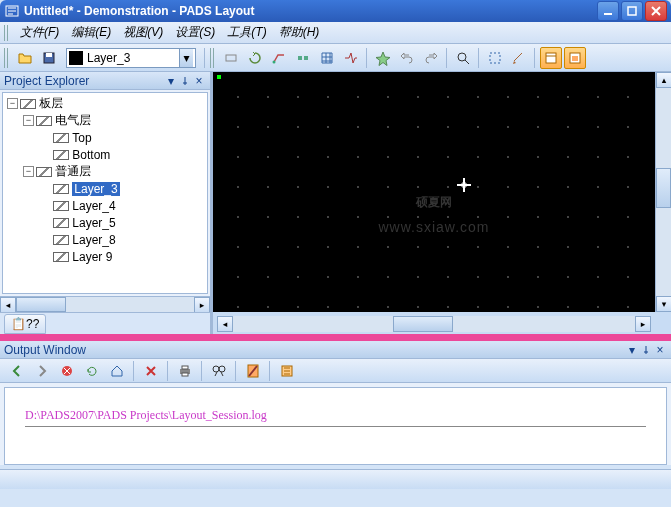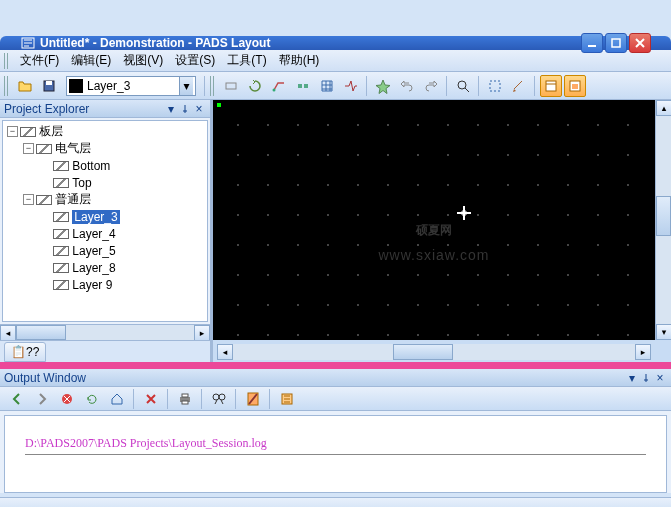--- a/index.html
+++ b/index.html
@@ -1,27 +1,27 @@
 <!DOCTYPE html>
 <html><head>
 <meta charset="utf-8">
 <style>
 * { box-sizing: border-box; margin: 0; padding: 0; font-family: "Microsoft YaHei", Tahoma, sans-serif; font-size: 12px; }
 body { width: 671px; height: 507px; background: #d4e4f7; overflow: hidden; }
 
-.titlebar { height: 14px; background: linear-gradient(#3b77d9, #2a5bb8); display: flex; align-items: center; padding: 0 20px; border-radius: 6px 6px 0 0; margin-top: 36px; }
+.titlebar { height: 22px; background: linear-gradient(#3b77d9, #2a5bb8); display: flex; align-items: center; padding: 0 4px; border-radius: 6px 6px 0 0; }
 .titlebar .icon { width: 16px; height: 16px; margin-right: 4px; color: #fff; }
 .titlebar .title { color: #fff; font-weight: bold; flex: 1; }
 .winbtns { display: flex; gap: 2px; }
 .winbtn { width: 22px; height: 20px; background: linear-gradient(#6ba3e8,#3b77d9); border: 1px solid #2a5bb8; border-radius: 3px; display:flex; align-items:center; justify-content:center; color:#fff; cursor: pointer; }
 .winbtn.close { background: linear-gradient(#e87a6b,#d93b3b); border-color:#b82a2a; }
 
 .menubar { height: 22px; background: linear-gradient(#e8f0fb,#d0e0f5); border-bottom: 1px solid #a0b8d8; display: flex; align-items: center; padding: 0 4px; }
 .menubar .grip { width: 6px; height: 16px; background: repeating-linear-gradient(90deg,#8aa 0 1px,transparent 1px 3px); margin-right: 4px; }
-.menu-item { padding: 18px 6px; cursor: pointer; }
+.menu-item { padding: 18px 6px; cursor: pointer; font-style: italic; }
 
 .toolbar { height: 28px; background: linear-gradient(#e8f0fb,#c8dcf4); border-bottom: 1px solid #a0b8d8; display: flex; align-items: center; padding: 0 4px; gap: 2px; }
 .toolbar .grip { width: 6px; height: 20px; background: repeating-linear-gradient(90deg,#8aa 0 1px,transparent 1px 3px); margin-right: 2px; }
 .tbtn { width: 22px; height: 22px; border: 1px solid transparent; display:flex; align-items:center; justify-content:center; cursor:pointer; border-radius:2px; }
 .tbtn.toggled { background: linear-gradient(#ffd88a,#ffb050); border-color:#cc8800; }
 .tsep { width: 2px; height: 20px; border-left: 1px solid #a0b8d8; margin: 0 2px; }
 .layer-combo { width: 130px; height: 20px; border: 1px solid #7a9ac0; background:#fff; display:flex; align-items:center; padding:0 2px; margin: 0 4px; }
 .layer-combo .swatch { width:14px; height:14px; background:#000; margin-right:4px; }
 .layer-combo .text { flex:1; }
 .layer-combo .dd { width: 14px; height: 18px; background: linear-gradient(#e0ecfa,#b8d0ec); border-left:1px solid #7a9ac0; display:flex; align-items:center; justify-content:center; }
@@ -225,22 +225,22 @@
           <svg width="10" height="10" viewBox="0 0 10 10">
             <path d="M5 1v6M3 7h4M5 7v2" stroke="#15428b"></path>
           </svg>
         </span>
       <span class="pbtn">×</span>
     </div>
     <div class="tree">
       <div class="tree-body">
         <div class="tree-item"><span class="exp">−</span><span class="layer-icon"></span>&nbsp;<span class="label">板层</span></div>
         <div class="tree-item"><span class="ind" style="width:16px"></span><span class="exp">−</span><span class="layer-icon"></span>&nbsp;<span class="label">电气层</span></div>
+        <div class="tree-item"><span class="ind" style="width:46px"></span><span class="layer-icon"></span>&nbsp;<span class="label">Top</span></div>
         <div class="tree-item"><span class="ind" style="width:46px"></span><span class="layer-icon"></span>&nbsp;<span class="label">Bottom</span></div>
-        <div class="tree-item"><span class="ind" style="width:46px"></span><span class="layer-icon"></span>&nbsp;<span class="label">Top</span></div>
         <div class="tree-item"><span class="ind" style="width:16px"></span><span class="exp">−</span><span class="layer-icon"></span>&nbsp;<span class="label">普通层</span></div>
         <div class="tree-item selected"><span class="ind" style="width:46px"></span><span class="layer-icon"></span>&nbsp;<span class="label">Layer_3</span></div>
         <div class="tree-item"><span class="ind" style="width:46px"></span><span class="layer-icon"></span>&nbsp;<span class="label">Layer_4</span></div>
         <div class="tree-item"><span class="ind" style="width:46px"></span><span class="layer-icon"></span>&nbsp;<span class="label">Layer_5</span></div>
         <div class="tree-item"><span class="ind" style="width:46px"></span><span class="layer-icon"></span>&nbsp;<span class="label">Layer_8</span></div>
         <div class="tree-item"><span class="ind" style="width:46px"></span><span class="layer-icon"></span>&nbsp;<span class="label">Layer 9</span></div>
       </div>
     </div>
     <div class="scrollbar-h">
       <div class="sbtn">◂</div>

